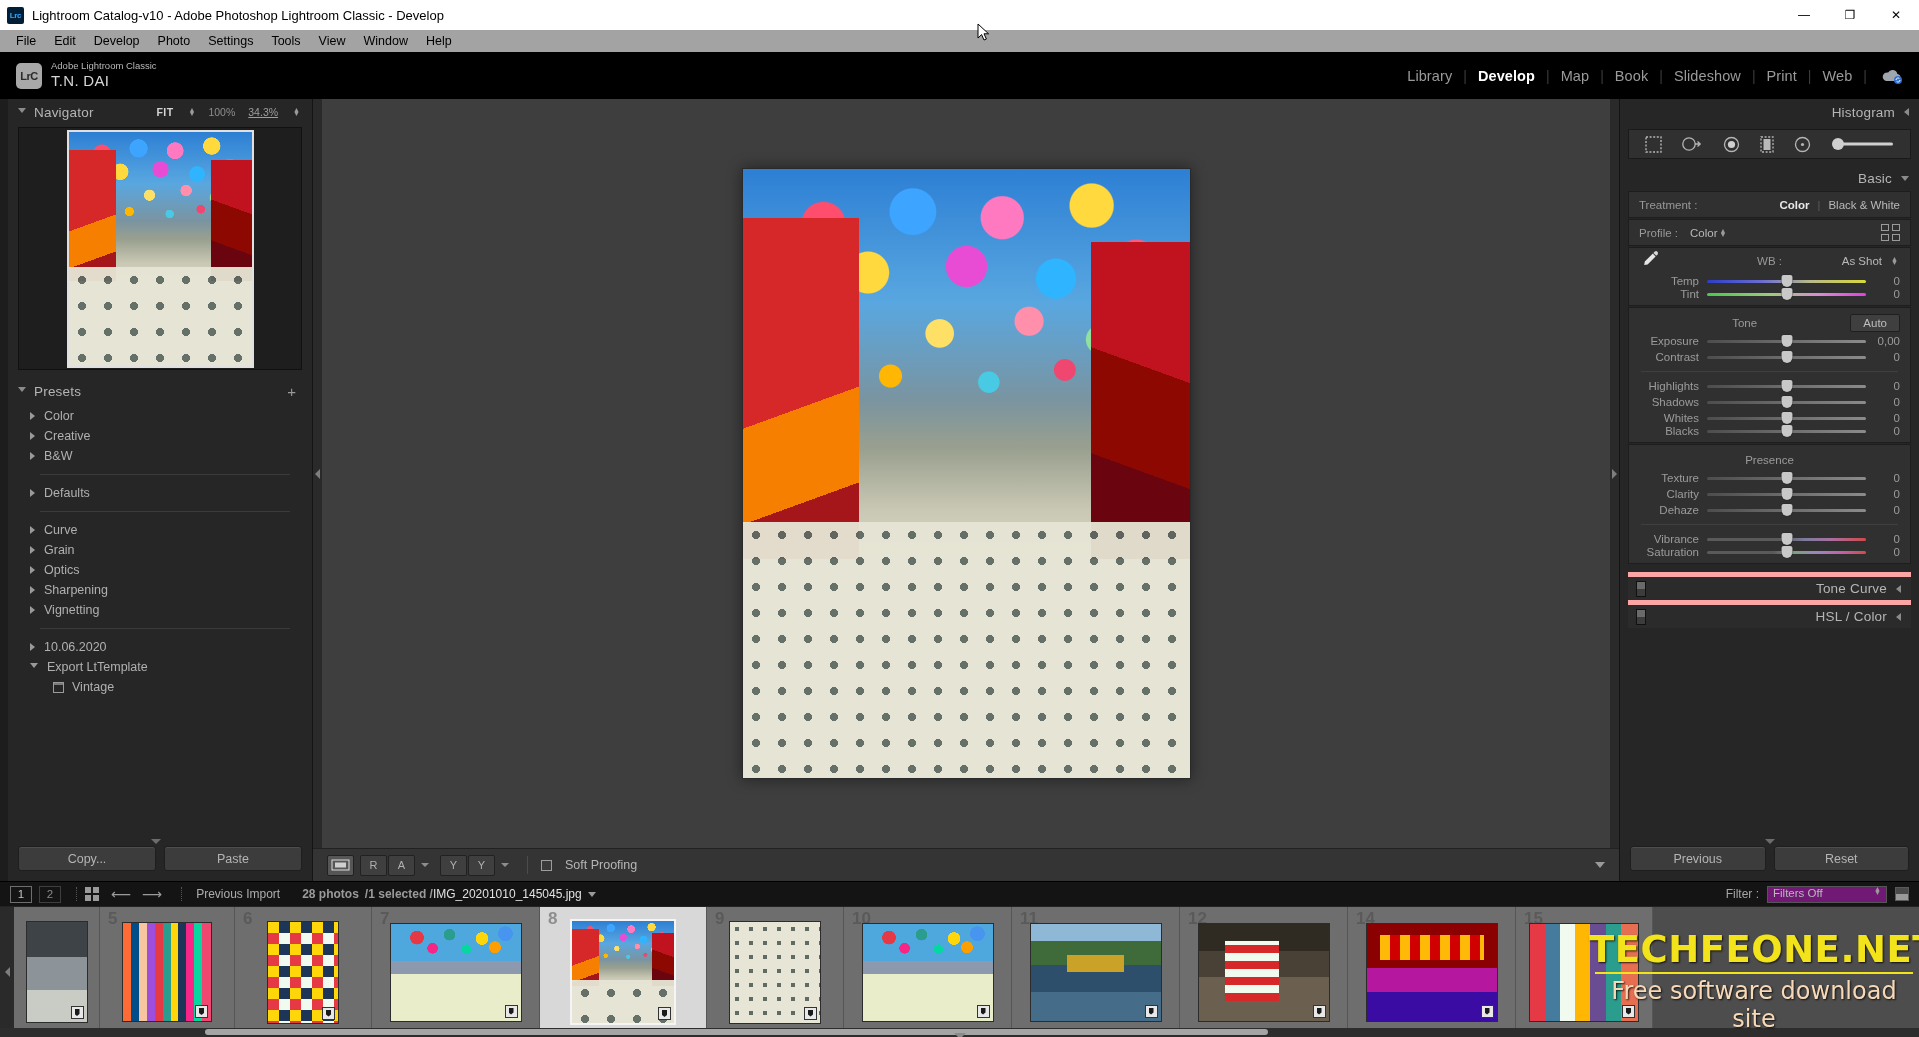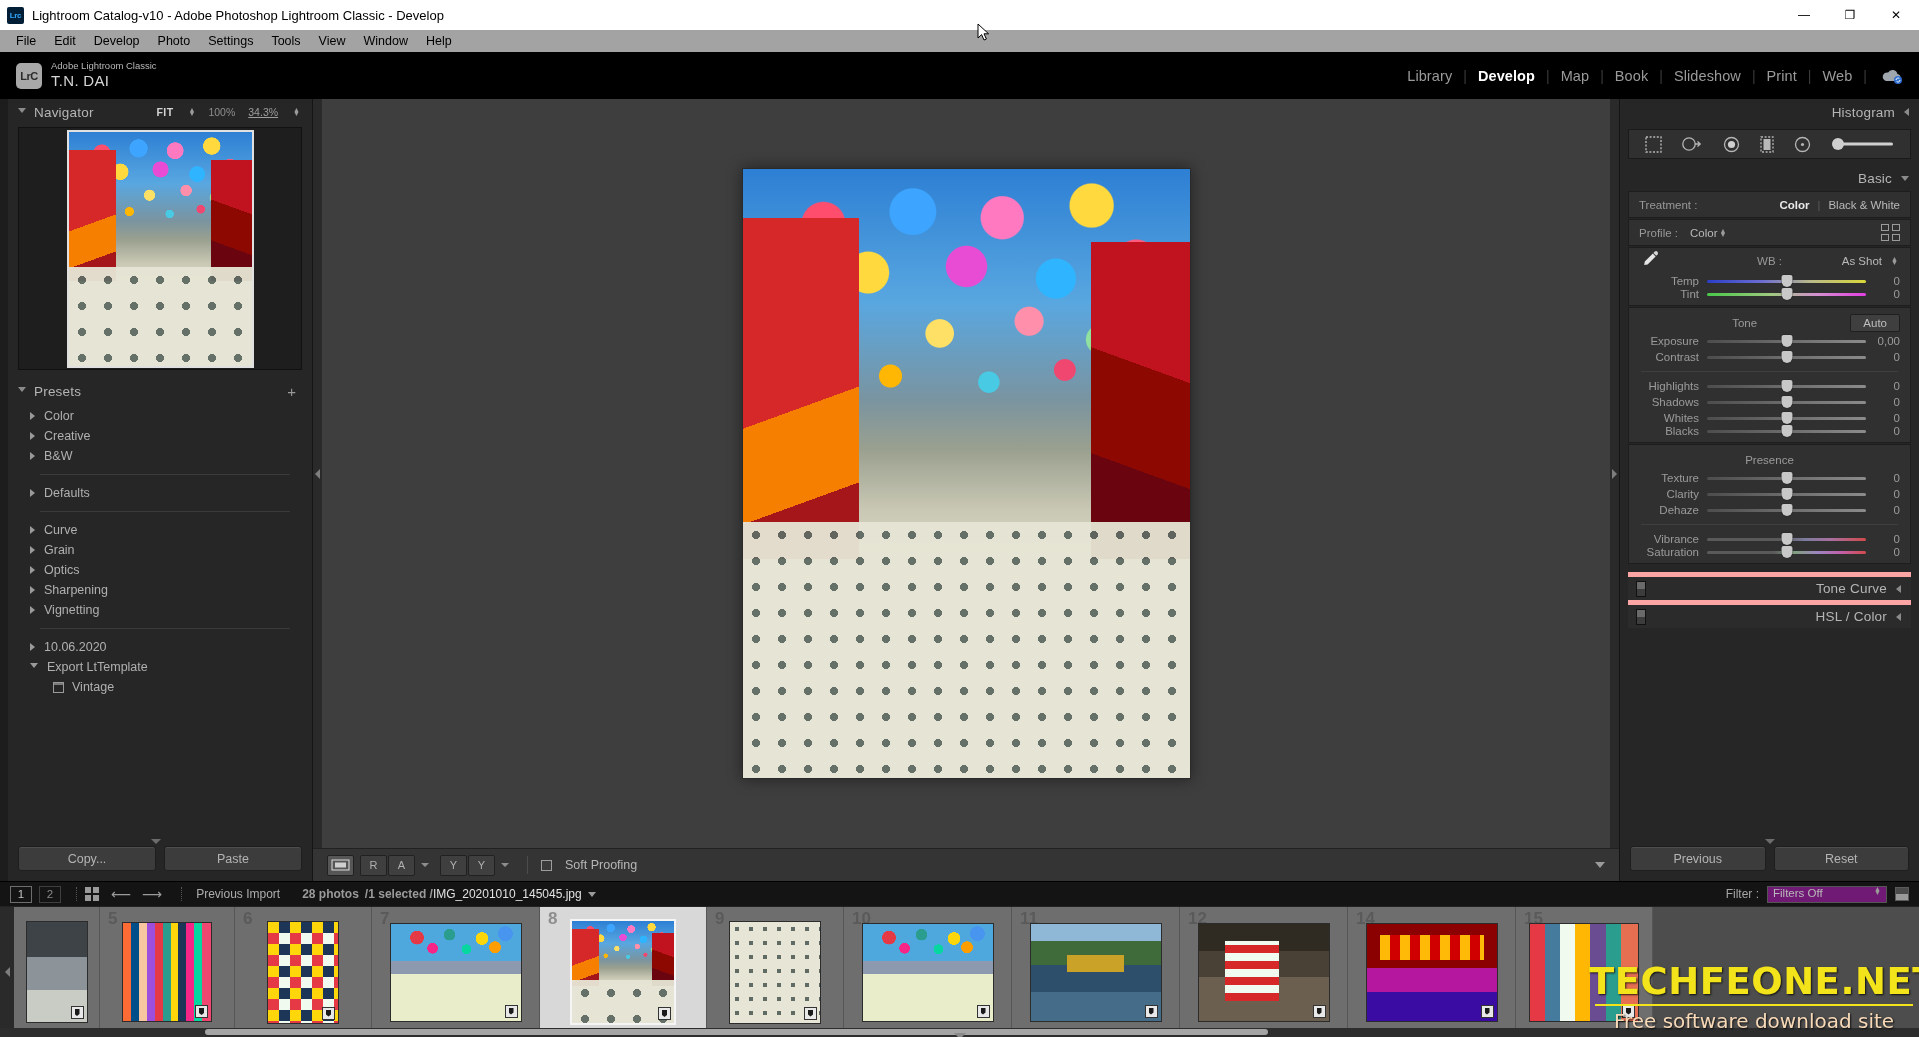--- a/index.html
+++ b/index.html
@@ -271,21 +271,21 @@
   }
 
   
   .watermark {
     position: absolute; right: 0px; bottom: 0px; width: 330px; text-align: center;
     pointer-events: none; padding-bottom: 4px;
   }
   .wm1 { font-size: 37px; font-weight: bold; color: #f2e31a; letter-spacing: .5px;
     text-shadow: 1px 1px 2px rgba(0,0,0,.8); font-family: "DejaVu Sans", sans-serif; }
   .wm-rule { height: 2px; background: #f2e31a; margin: 1px 6px 3px 6px; }
-  .wm2 { font-size: 20px; color: #f7d9b8; font-family: "DejaVu Sans", sans-serif;
+  .wm2 { font-size: 24px; color: #f7d9b8; font-family: "DejaVu Sans", sans-serif;
     text-shadow: 1px 1px 2px rgba(0,0,0,.8); }
 
   .cursor-arrow { position: absolute; left: 977px; top: 23px; }
 
   
   .umbrella-scene { position:absolute; inset:0;
     background:
       radial-gradient(circle at 18% 9%, #ff4d6d 0 3.2%, transparent 3.4%),
       radial-gradient(circle at 38% 7%, #3da5ff 0 3.6%, transparent 3.8%),
       radial-gradient(circle at 58% 8%, #ff79c0 0 3.4%, transparent 3.6%),

